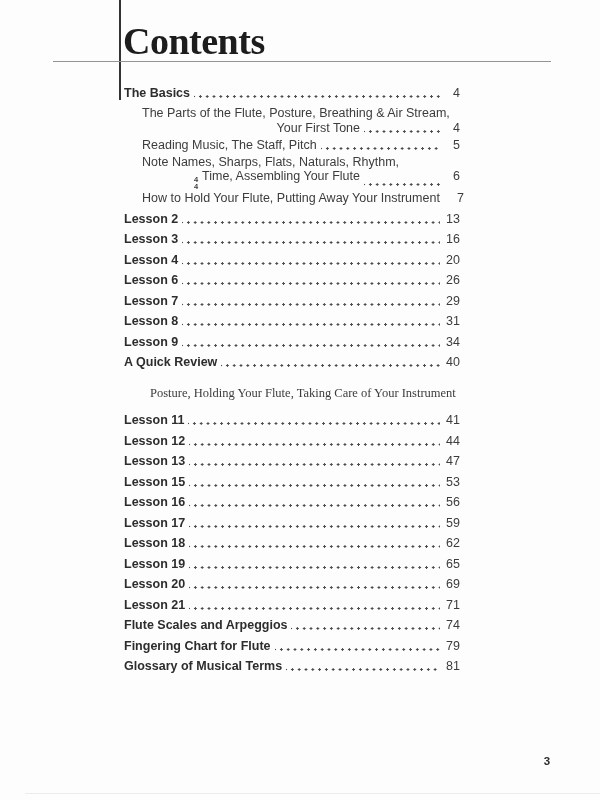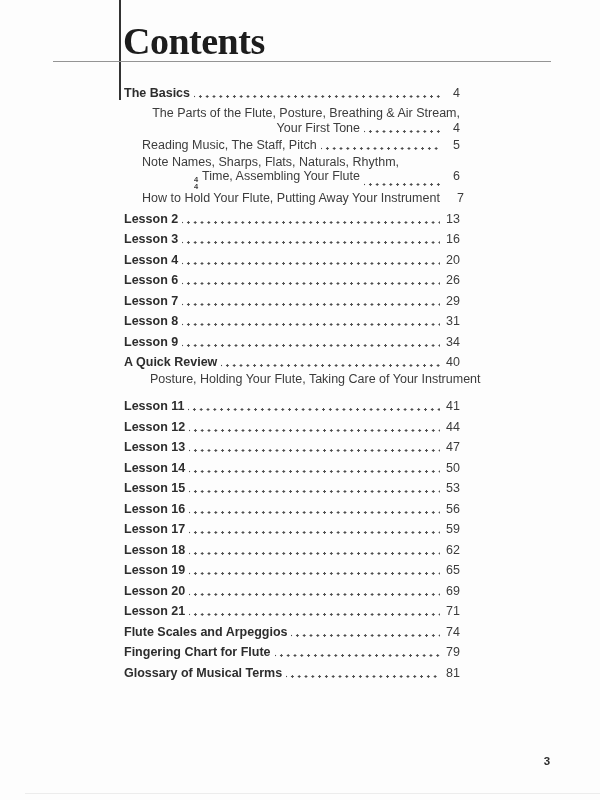--- a/index.html
+++ b/index.html
@@ -49,23 +49,23 @@
     display: flex;
     align-items: baseline;
     line-height: 14px;
     margin-top: 6.5px;
     color: var(--ink, #3c3c3c);
   }
   .row:first-child { margin-top: 0; }
   .r-main { font-weight: bold; color: var(--ink_bold, #2d2d2d); }
   .row.gap-lg { margin-top: 13px; }
   .r-sub { padding-left: 18px; margin-top: 3px; }
-  .r-main + .r-sub { margin-top: 6px; justify-content: flex-end; }
+  .r-main + .r-sub { margin-top: 6px; }
   .r-sub-right { margin-top: 0.5px; justify-content: flex-end; }
-  .r-sub-center { padding-left: 26px; margin-top: 3px; }
+  .r-sub-center { padding-left: 26px; margin-top: 17px; font-family: Liberation Serif, serif; }
   .label { white-space: nowrap; }
   .leader {
     flex: 1 1 auto;
     align-self: stretch;
     margin: 0 5px 0 4px;
     background-image: radial-gradient(circle, var(--dot, #4c4c4c) 1.05px, transparent 1.4px);
     background-size: 6.8px 3px;
     background-repeat: repeat-x;
     background-position: 3px calc(100% - 2px);
   }
@@ -222,26 +222,20 @@
     <span class="pagenum">44</span>
   </div>
       <div class="row r-main">
 
     <span class="label">Lesson 13</span>
     <span class="leader"></span>
     <span class="pagenum">47</span>
   </div>
       <div class="row r-main">
 
-    <span class="label">Lesson 14</span>
-    <span class="leader"></span>
-    <span class="pagenum">50</span>
-  </div>
-      <div class="row r-main">
-
     <span class="label">Lesson 15</span>
     <span class="leader"></span>
     <span class="pagenum">53</span>
   </div>
       <div class="row r-main">
 
     <span class="label">Lesson 16</span>
     <span class="leader"></span>
     <span class="pagenum">56</span>
   </div>

